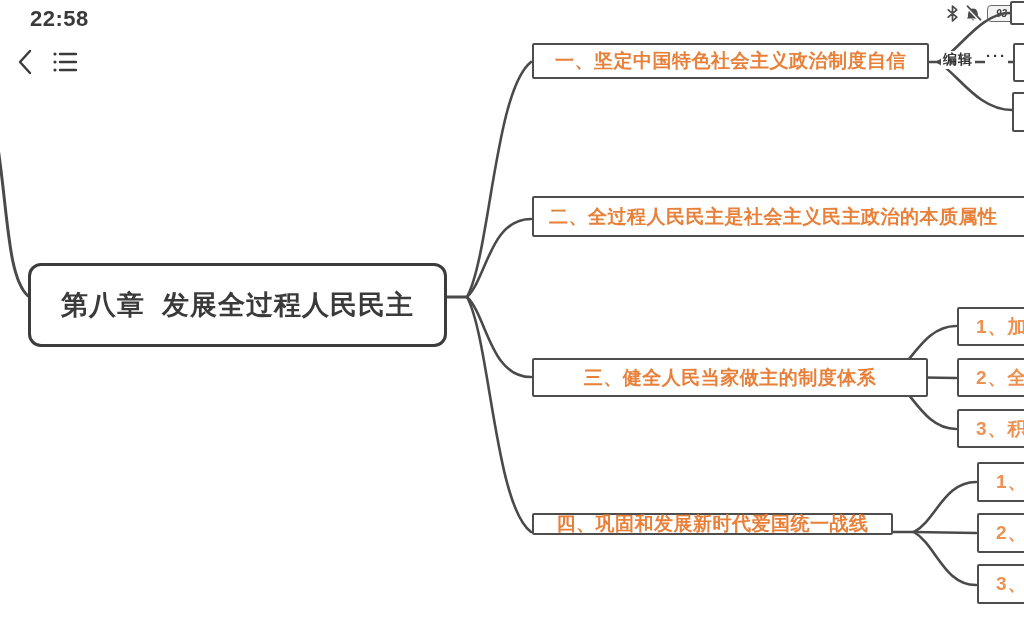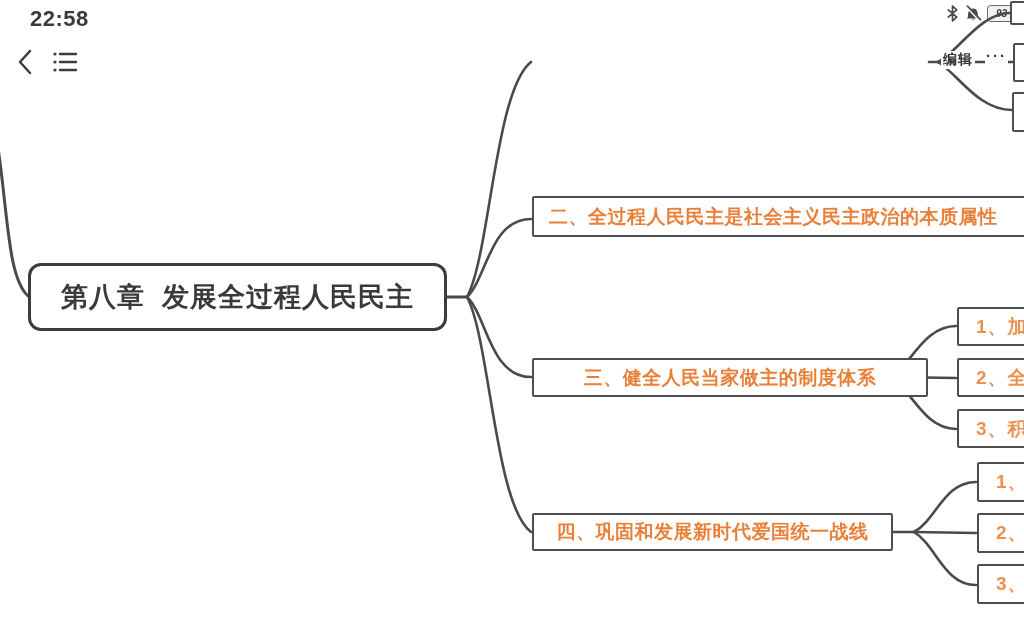--- a/index.html
+++ b/index.html
@@ -16,33 +16,33 @@
   .battery::after{content:"";position:absolute;right:-4px;top:3.5px;width:2.5px;height:7px;background:#6b6b6b;border-radius:0 2px 2px 0;}
   
   .nav-btn{position:absolute;width:34px;height:34px;display:flex;align-items:center;justify-content:center;}
   #back-btn{left:8px;top:45px;}
   #outline-btn{left:48px;top:45px;}
   
   #lines{position:absolute;left:0;top:0;z-index:1;}
   
   .node{position:absolute;z-index:2;background:#fff;display:flex;align-items:center;box-sizing:border-box;}
   .root{
-    left:28px;top:263px;width:419px;height:68px;
+    left:28px;top:263px;width:419px;height:84px;
     border:3.5px solid #3c3c3c;border-radius:13px;justify-content:center;
     font-size:27px;font-weight:bold;color:#3a3a3a;letter-spacing:1px;white-space:pre;
   }
   .topic{
     border:2px solid #4d4d4d;border-radius:2px;
     font-size:19px;font-weight:bold;color:#e8803a;letter-spacing:.5px;
     justify-content:center;white-space:nowrap;
   }
   #b1{left:532px;top:43px;width:397px;height:36px;}
   #b2{left:532px;top:196px;width:560px;height:41px;justify-content:flex-start;padding-left:15px;}
   #b3{left:532px;top:358px;width:396px;height:39px;}
-  #b4{left:532px;top:513px;width:361px;height:38px;}
+  #b4{left:532px;top:513px;width:361px;height:22px;}
   .child{
     border:2px solid #4d4d4d;border-radius:2px;background:#fff;
     font-size:19px;font-weight:bold;color:#ec9150;letter-spacing:1px;
     justify-content:flex-start;padding-left:17px;white-space:nowrap;
   }
   #b1c1{left:1010px;top:1px;width:90px;height:24px;}
   #b1c2{left:1013px;top:43px;width:90px;height:39px;}
   #b1c3{left:1012px;top:92px;width:90px;height:40px;}
   #b3c1{left:957px;top:307px;width:90px;height:39px;}
   #b3c2{left:957px;top:358px;width:90px;height:39px;}
@@ -117,20 +117,21 @@
 
       <path d="M 892 532 L 914 532"></path>
       <path d="M 914 532 C 936 520, 944 482, 976 482"></path>
       <path d="M 914 532 L 976 533"></path>
       <path d="M 914 532 C 936 545, 944 585, 976 585"></path>
     </g>
   </svg>
 
   <div class="node root">第八章  发展全过程人民民主</div>
 
+  <div class="node topic" id="b1">一、坚定中国特色社会主义政治制度自信</div>
   <div class="node topic" id="b2">二、全过程人民民主是社会主义民主政治的本质属性</div>
   <div class="node topic" id="b3">三、健全人民当家做主的制度体系</div>
   <div class="node topic" id="b4">四、巩固和发展新时代爱国统一战线</div>
 
   <div class="node child" id="b1c1"></div>
   <div class="node child" id="b1c2"></div>
   <div class="node child" id="b1c3"></div>
 
   <div class="node child" id="b3c1">1、加</div>
   <div class="node child" id="b3c2">2、全</div>

